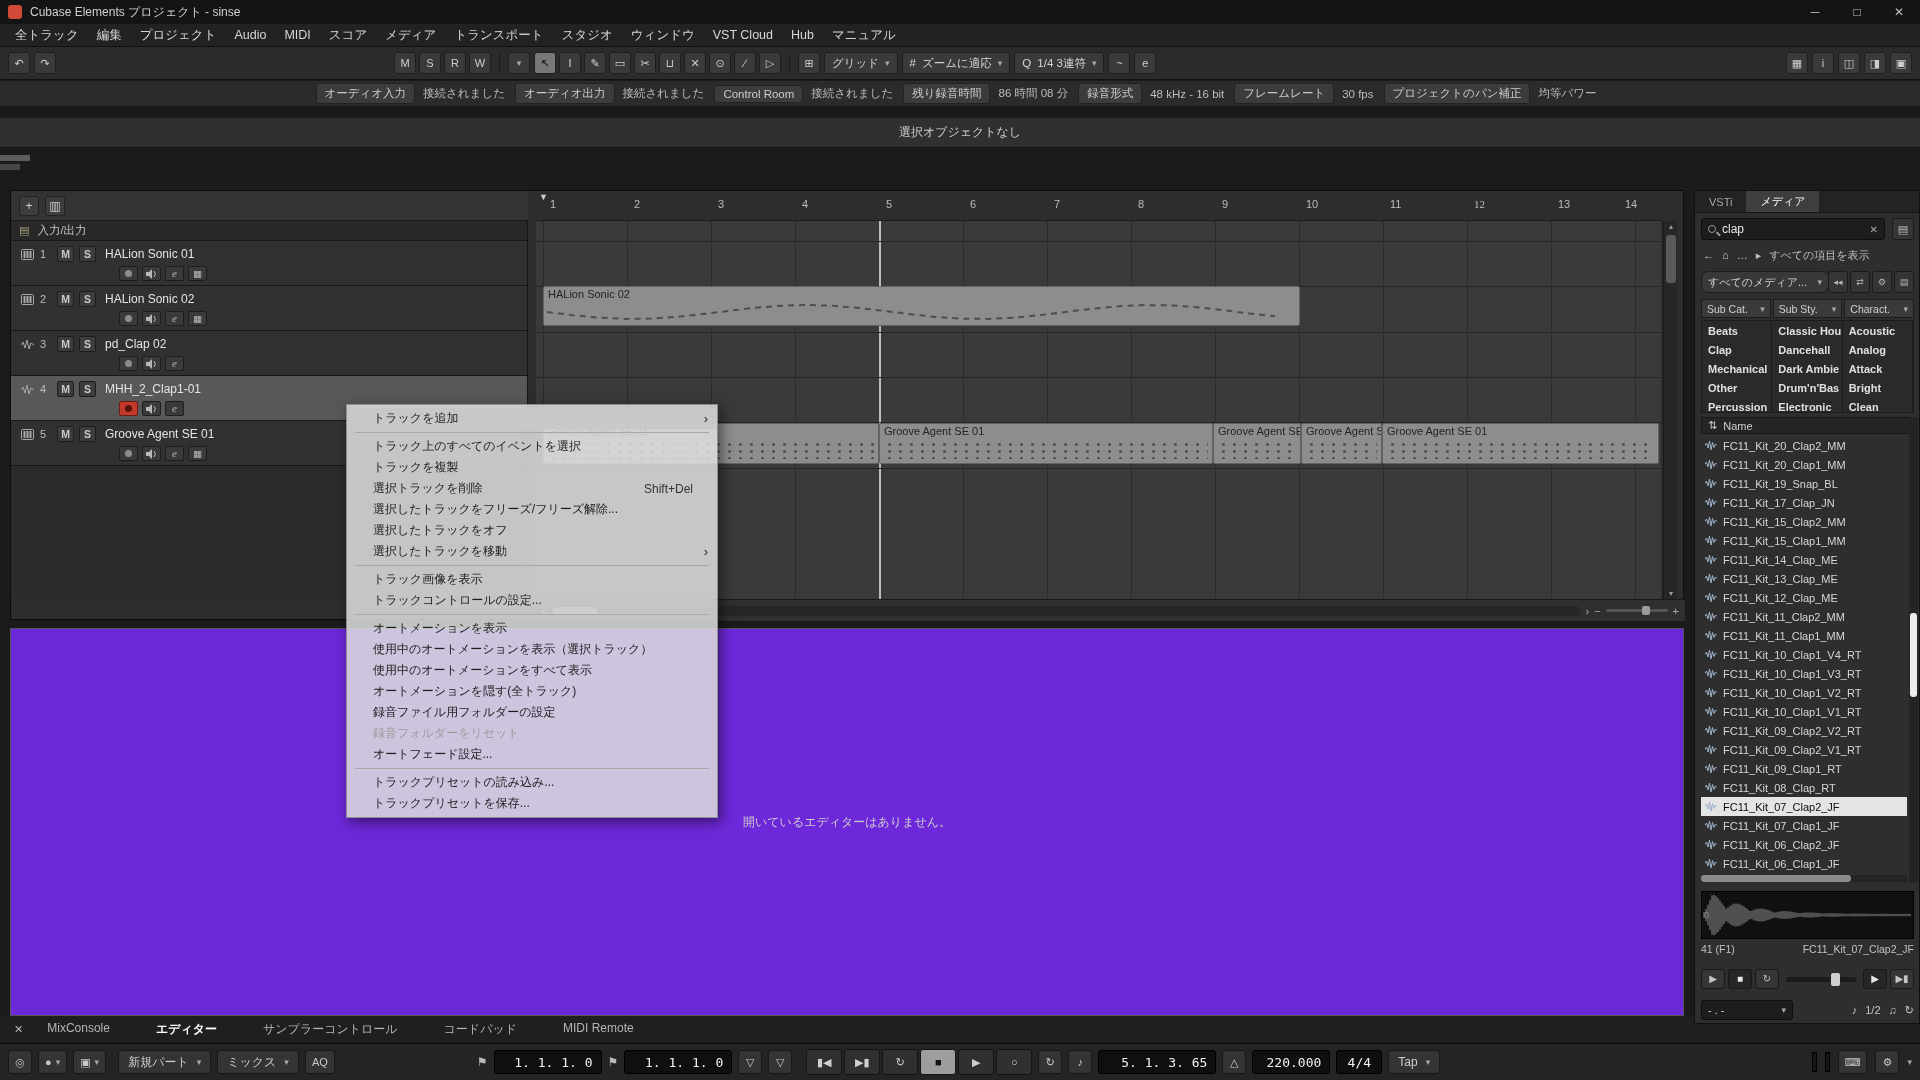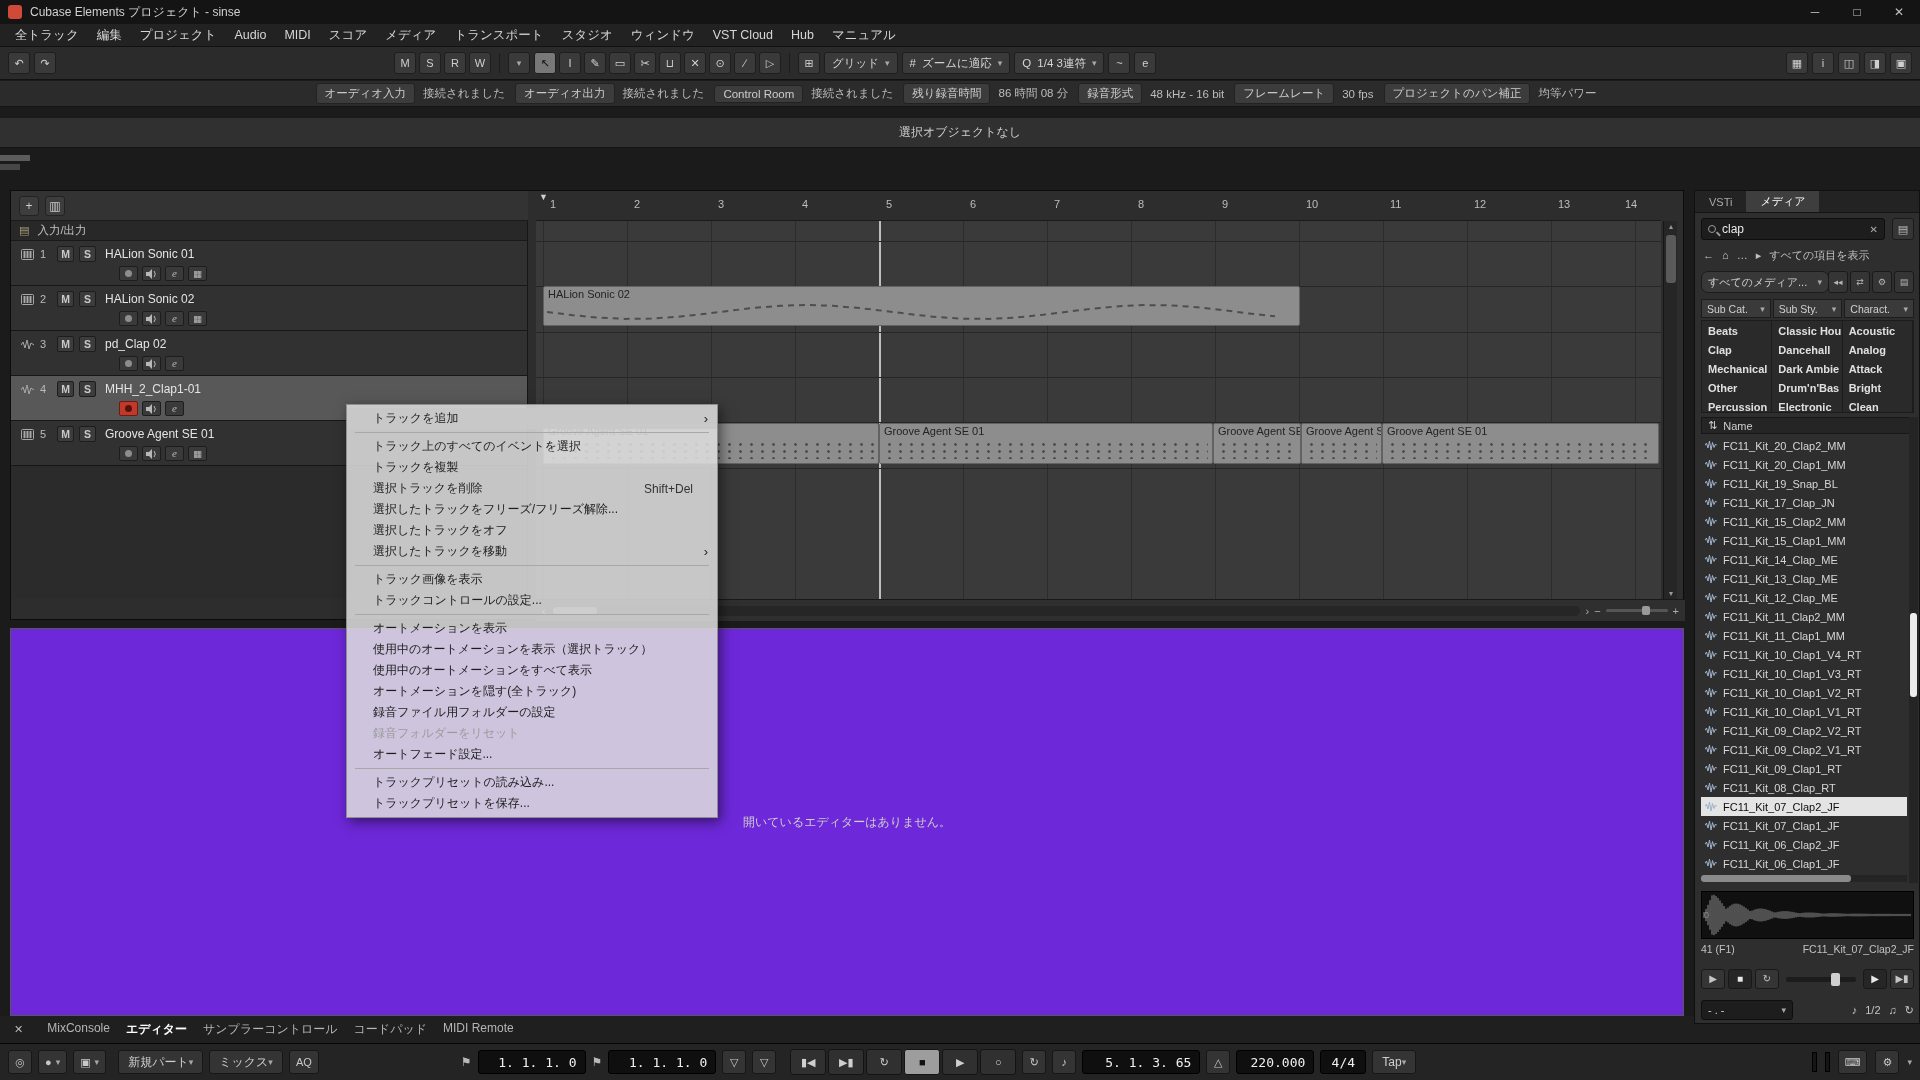--- a/index.html
+++ b/index.html
@@ -89,21 +89,21 @@
   .cm-item .cm-label{flex:1;white-space:nowrap}
   .cm-item .cm-shortcut{color:#333;margin-left:28px}
   .cm-item .cm-sub{position:absolute;right:9px;font-size:13px;line-height:1}
   .cm-item.disabled{color:#9b9b9b}
   .cm-sep{height:1px;background:#a8a8a8;margin:3px 8px}
 
   
   #lowerzone{position:absolute;left:10px;top:628px;width:1674px;height:388px;background:#6d28d9;border:1px solid #585858;display:flex;align-items:center;justify-content:center;font-size:12px;color:#cfcfcf}
   #zonetabs{position:absolute;left:0;top:1016px;width:1920px;height:27px;background:#1f1f1f;display:flex;align-items:center;padding-left:14px;font-size:12px;gap:24px}
   #zonetabs .close{color:#bbb;font-size:11px}
-  #zonetabs-list{display:flex;gap:16px}
+  #zonetabs-list{display:flex;gap:46px}
   .zone-tab{color:#b5b5b5}
   .zone-tab.active{color:#fff;font-weight:bold}
 
   
   #media{position:absolute;left:1694px;top:190px;width:226px;height:834px;background:#2e2e2e;border:1px solid #101010}
   #m-tabs{position:absolute;left:0;top:0;right:0;height:22px;background:#232323;display:flex;border-bottom:1px solid #141414}
   .m-tab{padding:0 14px;display:flex;align-items:center;font-size:11px;color:#a8a8a8}
   .m-tab.active{background:#3e3e3e;color:#fff}
   .m-search{position:absolute;left:6px;top:27px;width:184px;height:22px;background:#1d1d1d;border:1px solid #0e0e0e;border-radius:3px;display:flex;align-items:center;padding:0 6px;gap:6px}
   .m-search input{flex:1;background:transparent;border:none;outline:none;color:#e8e8e8;font-size:12px;font-family:inherit;min-width:0}
@@ -137,21 +137,21 @@
   .pt-btn.dark{background:#262626;color:#e8e8e8}
   .pt-slider{flex:1;height:5px;background:#1c1c1c;border-radius:2px;position:relative;margin:0 4px}
   .pt-knob{position:absolute;right:16px;top:-4px;width:9px;height:13px;background:#cfcfcf;border-radius:2px}
   .m-footer{position:absolute;left:6px;top:808px;right:5px;height:22px;display:flex;align-items:center;gap:8px;font-size:11px;color:#c5c5c5}
   .pitch-box{width:92px;height:20px;background:#1d1d1d;border:1px solid #0e0e0e;border-radius:3px;display:flex;align-items:center;justify-content:space-between;padding:0 6px;font-size:11px;color:#cfcfcf}
   .m-footer .right-ics{margin-left:auto;display:flex;gap:8px;align-items:center}
 
   
   #transport{position:absolute;left:0;top:1043px;width:1920px;height:37px;background:#242424;border-top:1px solid #060606;display:flex;align-items:center;padding:0 8px;gap:6px}
   .tr-btn{height:24px;min-width:24px;padding:0 6px;background:#343434;border:1px solid #171717;border-radius:3px;color:#c8c8c8;display:flex;align-items:center;justify-content:center;font-size:11px;gap:4px}
-  .tr-select{height:24px;background:#343434;border:1px solid #171717;border-radius:3px;color:#cfcfcf;display:flex;align-items:center;gap:0;padding:0 9px;font-size:12px}
+  .tr-select{height:24px;background:#343434;border:1px solid #171717;border-radius:3px;color:#cfcfcf;display:flex;align-items:center;gap:8px;padding:0 9px;font-size:12px}
   .tr-display{height:24px;background:#0f0f0f;border:1px solid #000;border-radius:3px;color:#f0f0f0;display:flex;align-items:center;justify-content:flex-end;padding:0 8px;font-family:"DejaVu Sans Mono","Liberation Mono",monospace;font-size:13px;min-width:108px}
   .tr-display.main{min-width:118px}
   .tr-display.sig{min-width:46px;justify-content:center}
   .tr-display.tempo{min-width:78px}
   .tr-flag{color:#b9b9b9;font-size:12px}
   .tr-trans{display:flex;gap:2px;margin-left:8px}
   .tr-tbtn{width:36px;height:26px;background:#303030;border:1px solid #141414;border-radius:3px;color:#cfcfcf;display:flex;align-items:center;justify-content:center;font-size:11px}
   .tr-tbtn.stop-active{background:#9d9d9d;color:#111}
   .tr-spacer{width:130px}
   .meters{margin-left:auto;display:flex;gap:8px;align-items:center}
@@ -288,21 +288,21 @@
       <span class="bar-num" style="left: 98px;">2</span>
       <span class="bar-num" style="left: 182px;">3</span>
       <span class="bar-num" style="left: 266px;">4</span>
       <span class="bar-num" style="left: 350px;">5</span>
       <span class="bar-num" style="left: 434px;">6</span>
       <span class="bar-num" style="left: 518px;">7</span>
       <span class="bar-num" style="left: 602px;">8</span>
       <span class="bar-num" style="left: 686px;">9</span>
       <span class="bar-num" style="left: 770px;">10</span>
       <span class="bar-num" style="left: 854px;">11</span>
-      <span class="bar-num" style="left: 938px;">12</span>
+      <span class="bar-num" style="left: 938px; font-family: Liberation Serif, serif;">12</span>
       <span class="bar-num" style="left: 1022px;">13</span>
       <span class="bar-num" style="left: 1089px;">14</span>
     </div>
 
   <div id="tracklist">
     <div class="io-row">
       <span class="folder-ic">▤</span>
       <span>入力/出力</span>
     </div>
     <div id="track-rows">

